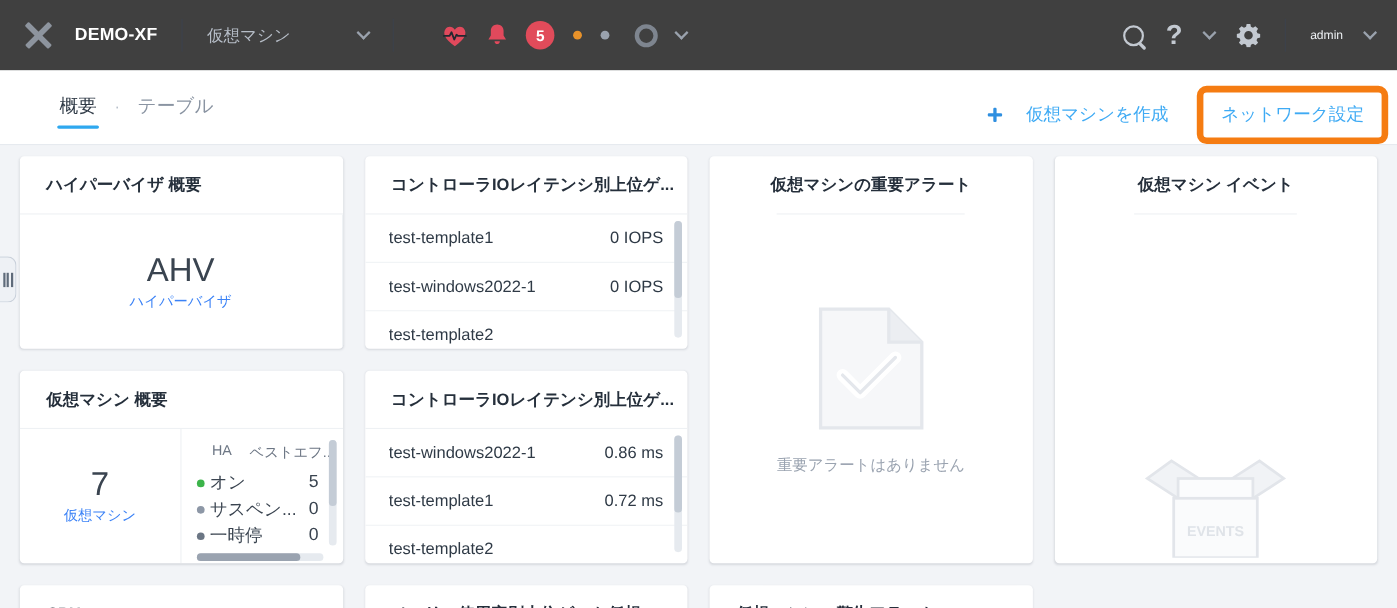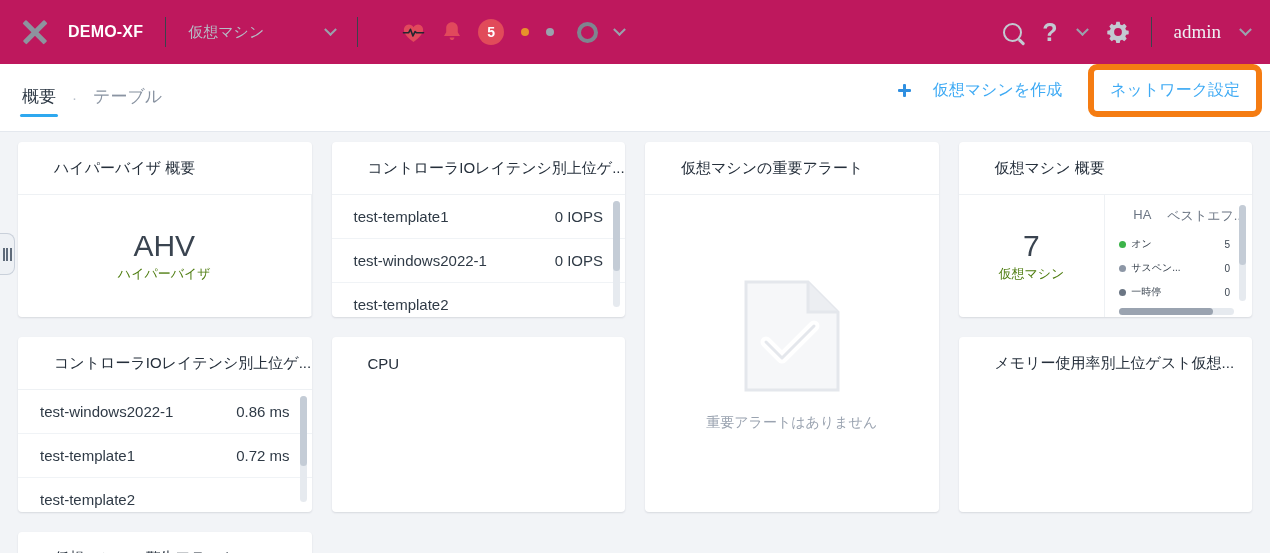--- a/index.html
+++ b/index.html
@@ -7,21 +7,21 @@
     width: 1270px; height: 553px;
     overflow: hidden;
     background: #f2f4f7;
     font-family: "Liberation Sans", "DejaVu Sans", sans-serif;
     -webkit-font-smoothing: antialiased;
   }
 
   
   .topbar {
     height: 64px; width: 100%;
-    background: #be185d;
+    background: #404040;
     display: flex; align-items: center;
     position: relative;
   }
   .logo-x {
     width: 30px; height: 30px;
     margin-left: 20px; margin-right: 18px;
     position: relative; flex: none;
   }
   .logo-x::before, .logo-x::after {
     content: ""; position: absolute;
@@ -76,27 +76,27 @@
     border: 2.6px solid #c3c9d1; position: relative; flex: none;
   }
   .magnifier::after {
     content:""; position: absolute;
     width: 2.6px; height: 8px; background: #c3c9d1;
     right: -2px; bottom: -6px; transform: rotate(-45deg);
     border-radius: 2px;
   }
   .qmark { color: #c3c9d1; font-size: 25px; font-weight: bold; line-height: 1; }
   .gear { width: 22px; height: 22px; position: relative; flex: none; }
-  .admin { color: #eef1f4; font-size: 19px; white-space: nowrap; font-family: Liberation Serif, serif; }
+  .admin { color: #eef1f4; font-size: 11px; white-space: nowrap; }
 
   
   .subnav {
     height: 68px; background: #ffffff;
-    display: flex; align-items: flex-start;
-    position: relative; border-bottom: 1px solid #e4e8ee;
+    display: flex; align-items: flex-end;
+    position: relative; border-bottom: 1px solid #e4e8ee; padding-left: 32px;
   }
   .tabs { display: flex; align-items: center; margin-left: 20px; gap: 14px; height: 100%; }
   .tab {
     font-size: 17px; color: #8a94a2; height: 100%;
     display: flex; align-items: center; position: relative; padding: 0 2px;
     padding-bottom: 3px;
   }
   .tab.active { color: #2f3a46; }
   .tab.active::after {
     content: ""; position: absolute;
@@ -154,48 +154,48 @@
   }
   .card {
     background: #fff; border-radius: 4px;
     box-shadow: 0 1px 2px rgba(30,40,60,.13);
     display: flex; flex-direction: column;
     overflow: hidden;
   }
   .card-hdr {
     height: 52px; flex: none;
     display: flex; align-items: center;
-    padding: 0 36px;
-    font-size: 15px; font-weight: normal; color: #252f3b;
+    padding: 0 24px;
+    font-size: 15px; font-weight: bold; color: #252f3b;
     white-space: nowrap; overflow: hidden;
   }
   .card-body { flex: 1 1 auto; border-top: 1px solid #eef1f4; position: relative; overflow: hidden; }
-  .tall { grid-row: span 2; }
+  .tall { grid-row: span 2; align-items: center; }
 
   
   .split { display: flex; height: 100%; }
   .split-l, .split-r {
     flex: 1 1 50%; display: flex; flex-direction: column;
     align-items: center; justify-content: center; gap: 2px;
   }
   .split-l { border-right: 1px solid #eef1f4; }
   .big-val { font-size: 30px; color: #3a4450; font-weight: 300; }
-  .sub-lbl { font-size: 13px; color: #4d7c0f; }
+  .sub-lbl { font-size: 13px; color: #3b82f6; }
   .mid-val { font-size: 16px; color: #3a4450; }
   .r-line { font-size: 16px; color: #3a4450; margin: 6px 0 4px; }
 
   
   .status-pane { flex: 1 1 50%; padding: 12px 0 0 14px; position: relative; overflow: hidden; }
   .st-head {
     display: flex; gap: 16px; font-size: 13px; color: #6c7684;
     margin-bottom: 7px; padding-left: 14px; white-space: nowrap;
   }
   .st-row {
     display: flex; align-items: center;
-    font-size: 10px; color: #3a4450;
+    font-size: 16px; color: #3a4450;
     height: 24px; padding-right: 22px; white-space: nowrap;
   }
   .st-dot { width: 7px; height: 7px; border-radius: 50%; margin-right: 5px; flex: none; }
   .st-name { flex: 1 1 auto; overflow: hidden; }
   .st-num { font-weight: 500; }
   .vbar {
     position: absolute; right: 6px; top: 10px; bottom: 16px;
     width: 7px; background: #e6eaef; border-radius: 4px;
   }
   .vbar i { display: block; width: 7px; height: 62%; background: #c4ccd6; border-radius: 4px; }
@@ -360,20 +360,36 @@
             <path d="M68 6 v30 h30" fill="#eceef2" stroke="#e4e7ec" stroke-width="3"></path>
             <path d="M26 66 l16 16 l32 -32" fill="none" stroke="#ffffff" stroke-width="11" stroke-linecap="round" stroke-linejoin="round"></path>
             <path d="M26 66 l16 16 l32 -32" fill="none" stroke="#e4e7ec" stroke-width="3" stroke-linecap="round" stroke-linejoin="round"></path>
           </svg>
         </span>
         <span class="empty-text">重要アラートはありません</span>
       </div>
     </div>
   </div>
 
+  <div class="card tall">
+    <div class="card-hdr">仮想マシン イベント</div>
+    <div class="card-body">
+      <div class="events-empty">
+        <span>
+          <svg width="148" height="106" viewBox="0 0 148 106">
+            <path d="M34 18 L12 34 L40 52 L62 36 Z" fill="#f1f3f6" stroke="#e2e5ea" stroke-width="2.5"></path>
+            <path d="M114 18 L136 34 L108 52 L86 36 Z" fill="#f1f3f6" stroke="#e2e5ea" stroke-width="2.5"></path>
+            <rect x="40" y="34" width="68" height="20" fill="#fbfcfd" stroke="#e2e5ea" stroke-width="2.5"></rect>
+            <rect x="36" y="52" width="76" height="54" fill="#fafbfc" stroke="#e2e5ea" stroke-width="2.5"></rect>
+            <text x="74" y="86" text-anchor="middle" fill="#dfe3e8" font-size="13" font-weight="bold" font-family="Liberation Sans, sans-serif">EVENTS</text>
+          </svg>
+        </span>
+      </div>
+    </div>
+  </div>
 
   <div class="card">
     <div class="card-hdr">仮想マシン 概要</div>
     <div class="card-body">
       <div class="split">
         <div class="split-l">
           <div class="big-val">7</div>
           <div class="sub-lbl">仮想マシン</div>
         </div>
         <div class="status-pane">

